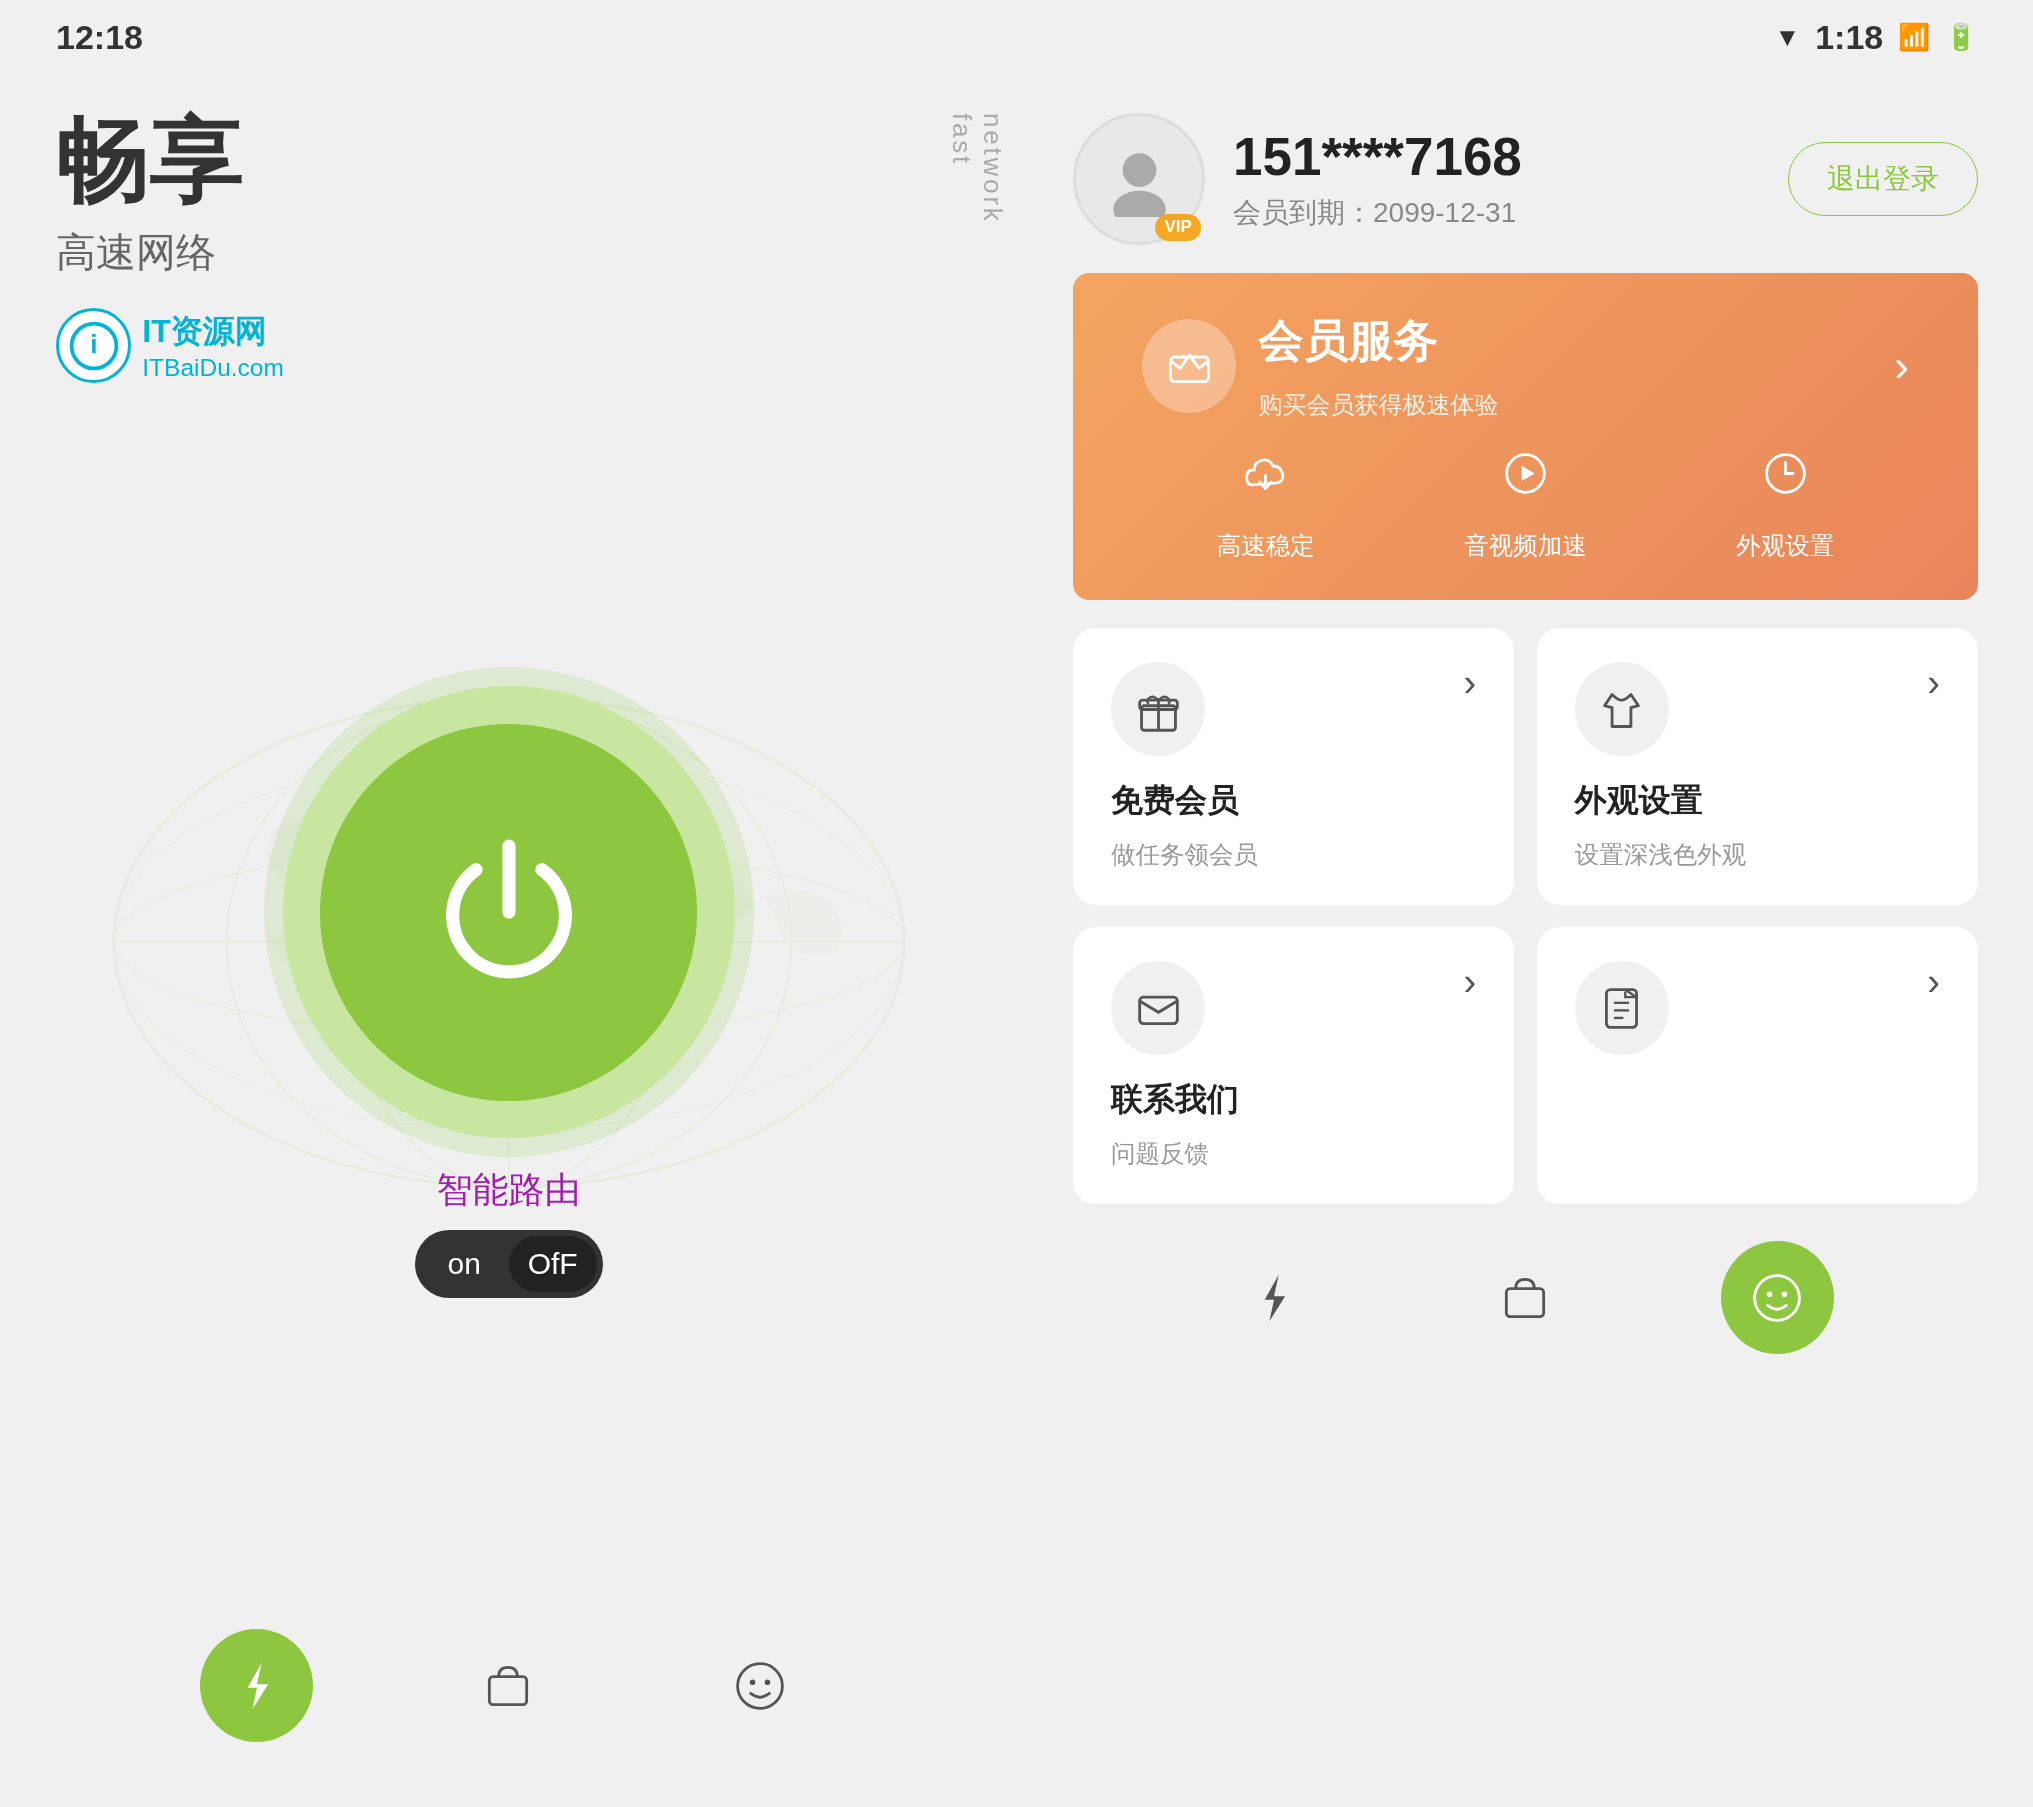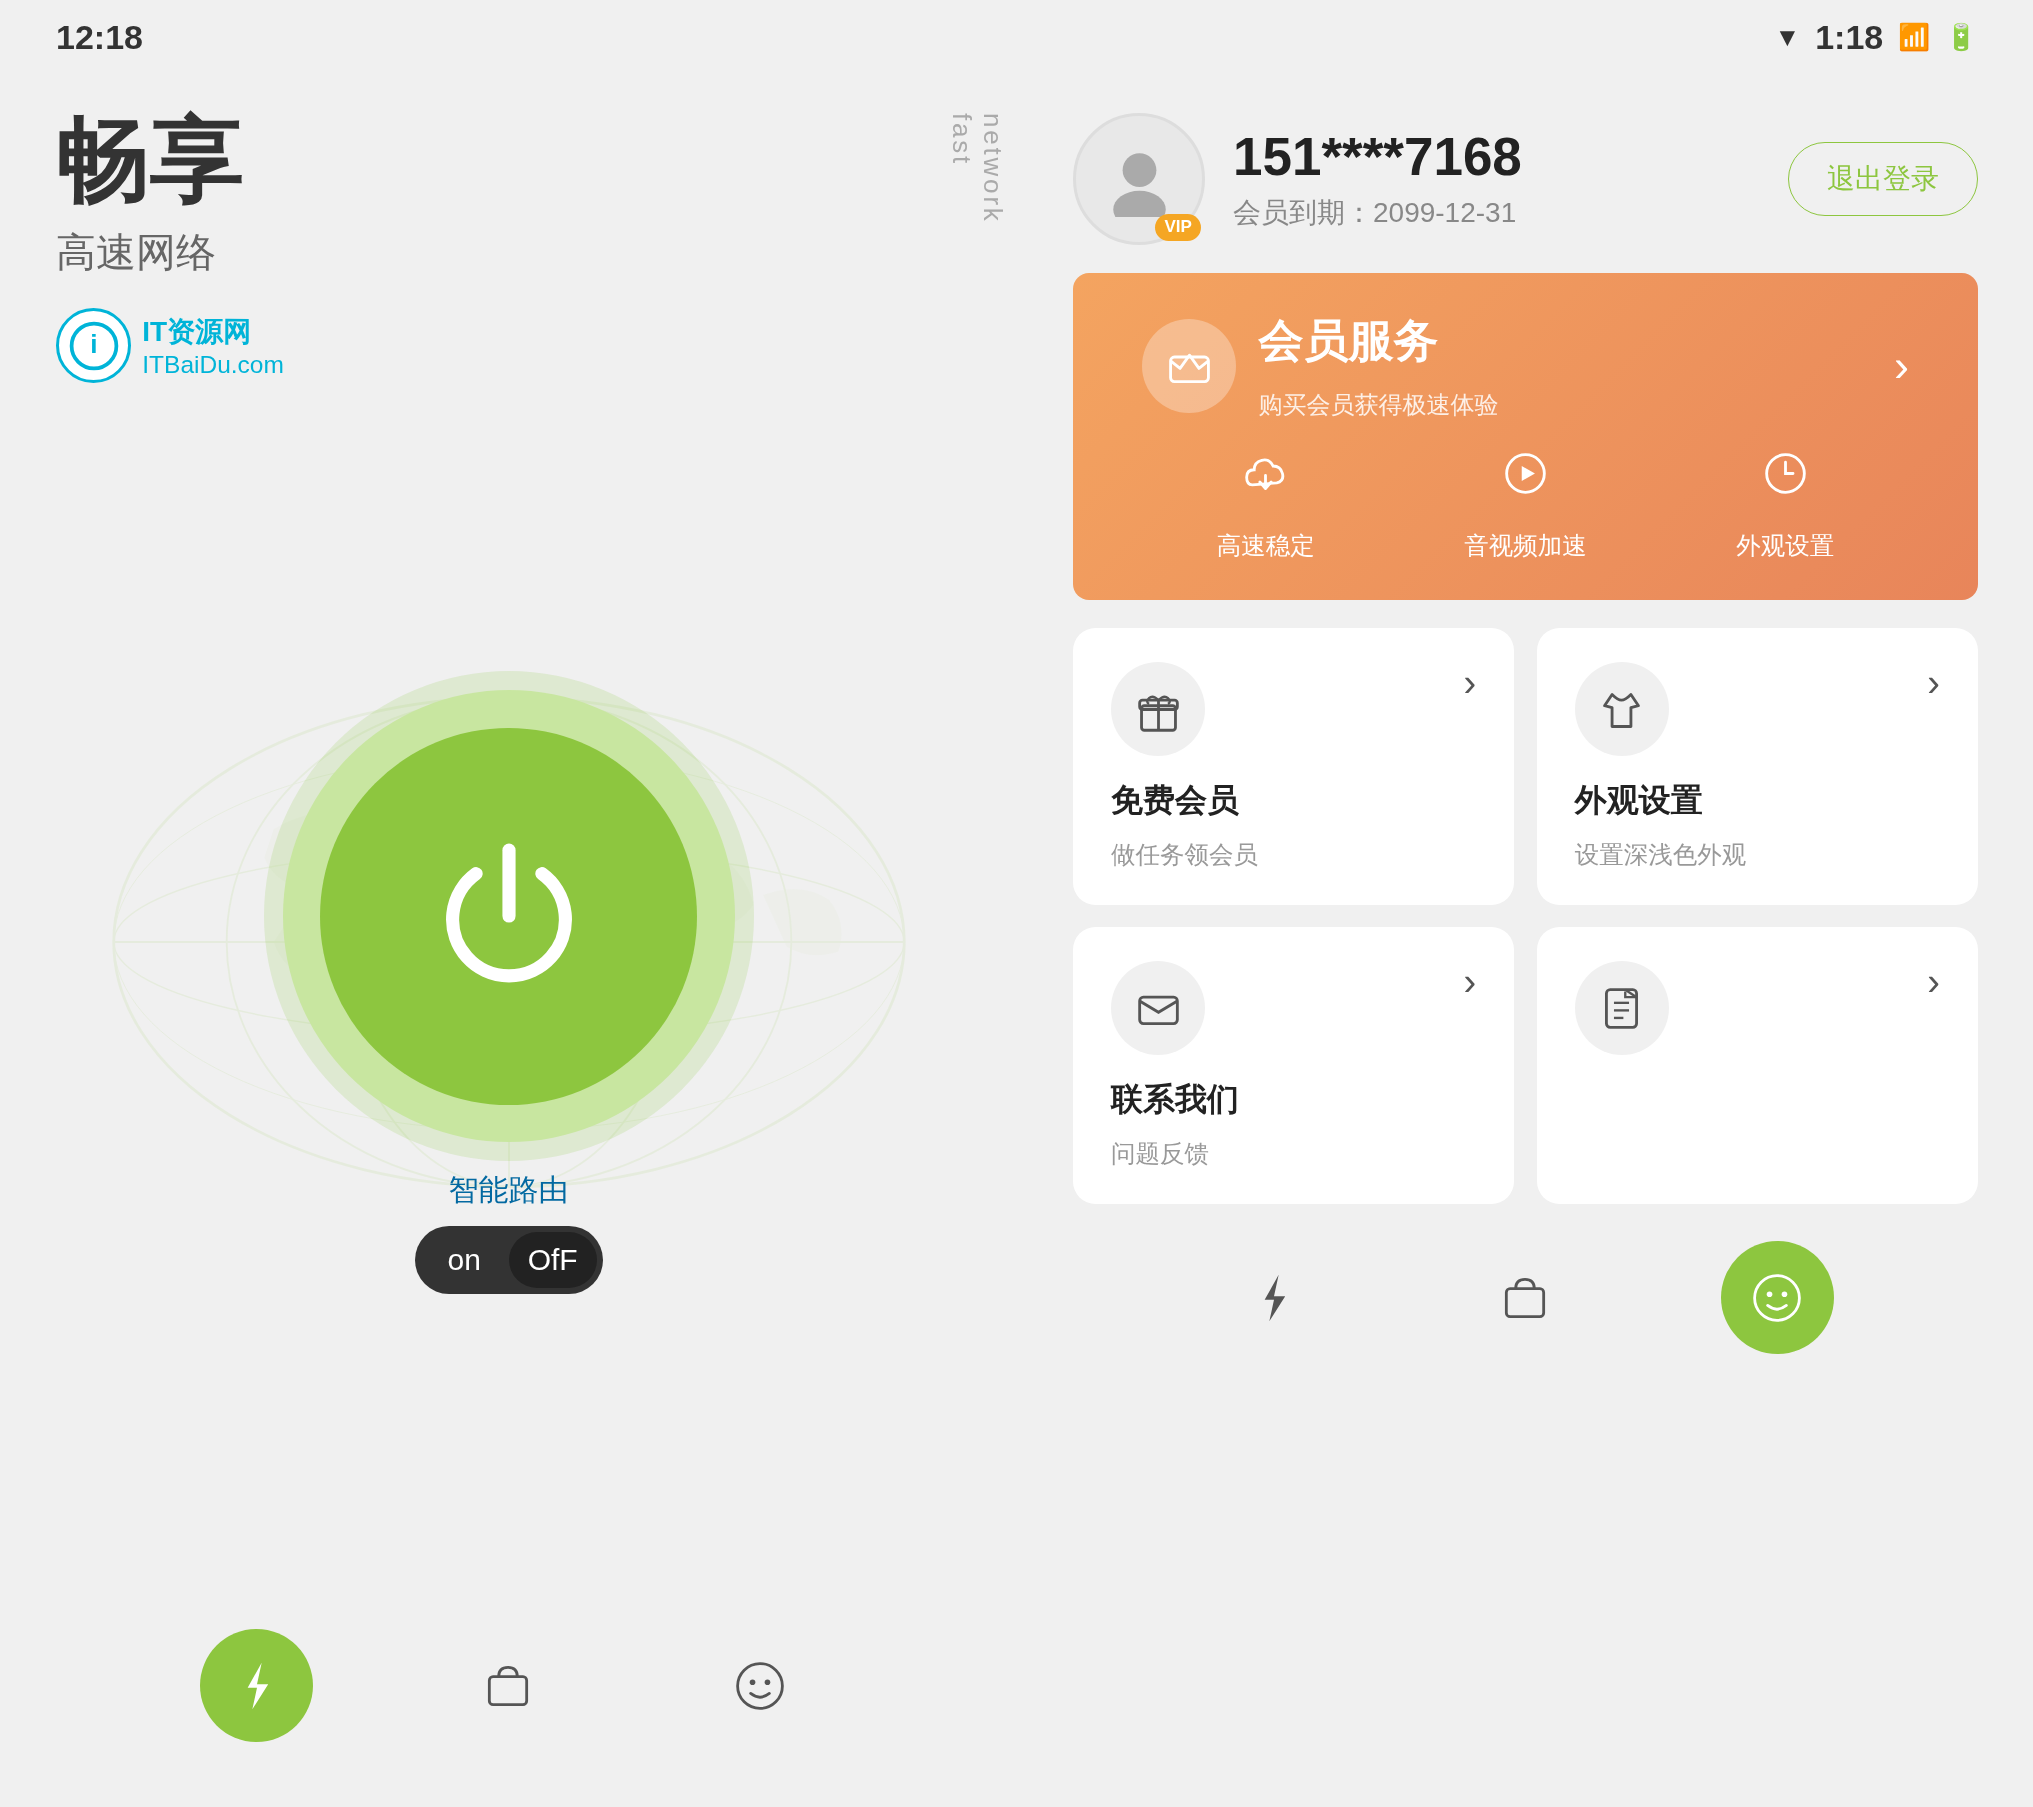--- a/index.html
+++ b/index.html
@@ -88,21 +88,21 @@
       display: flex;
       align-items: center;
       justify-content: center;
       background: white;
     }
     .watermark-text {
       display: flex;
       flex-direction: column;
     }
     .watermark-it {
-      font-size: 28px;
+      font-size: 32px;
       font-weight: 800;
       color: #00b4d8;
     }
     .watermark-site {
       font-size: 24.5px;
       color: #00b4d8;
     }
 
     
     .power-section {
@@ -136,22 +136,22 @@
       justify-content: center;
       position: relative;
     }
 
     .power-icon-svg {
       width: 188px;
       height: 188px;
     }
 
     .power-label {
-      font-size: 30px;
-      color: #0369a1;
+      font-size: 36px;
+      color: #a21caf;
       margin-top: 28px;
       text-align: center;
     }
 
     .toggle-switch {
       display: flex;
       align-items: center;
       background: #333;
       border-radius: 38px;
       padding: 5.6px;

